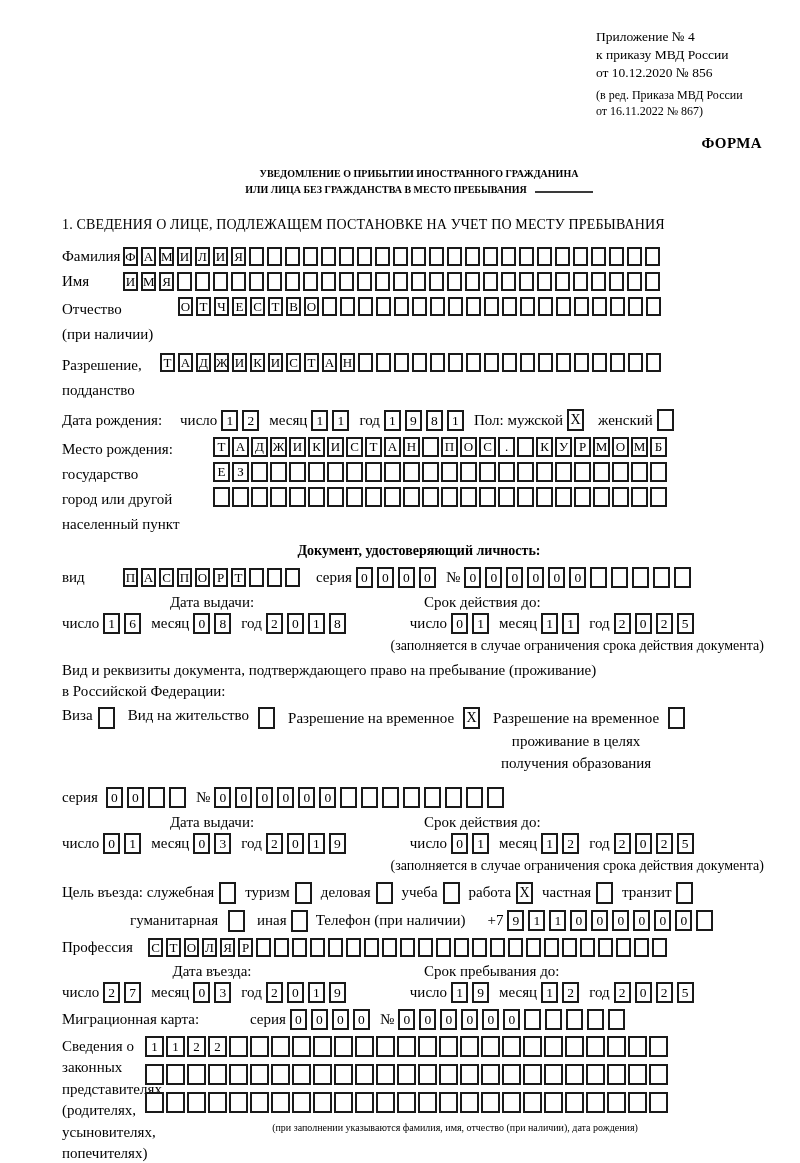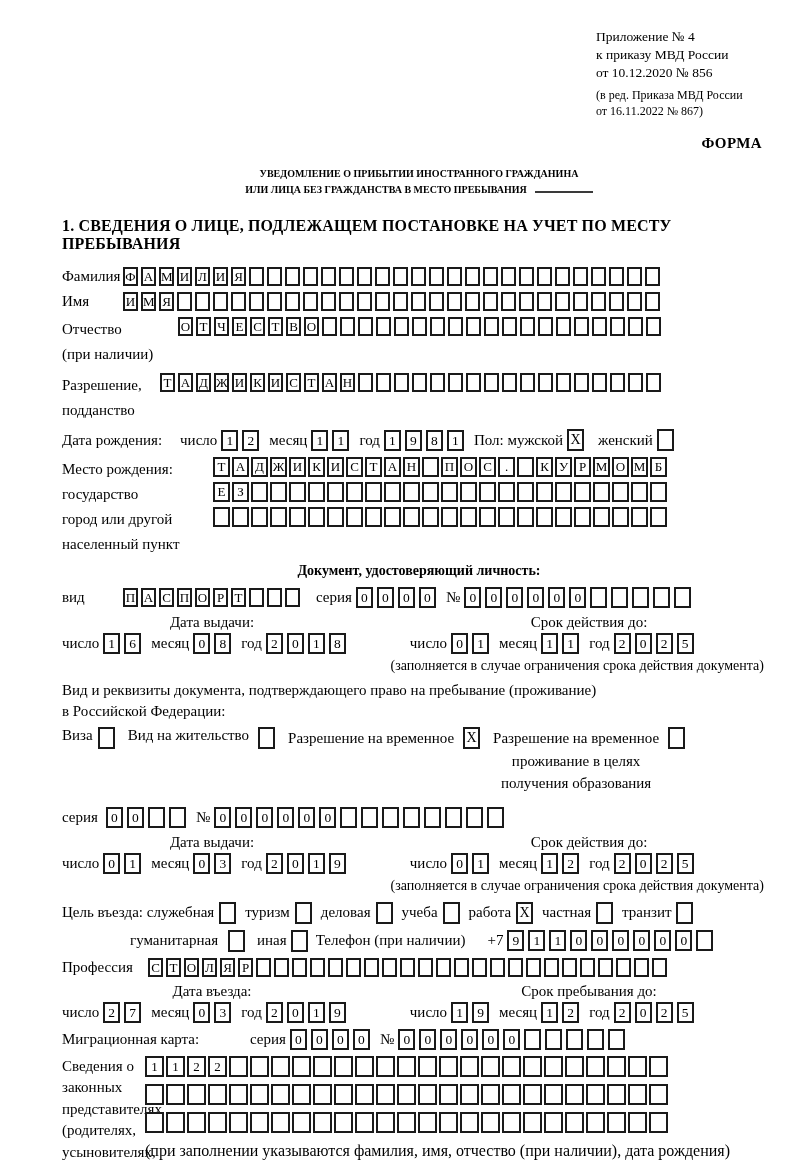--- a/index.html
+++ b/index.html
@@ -12,21 +12,21 @@
   .page { padding:28px 24px 0 62px; height:100%; }
 
   .appendix { margin-left:534px; font-size:13.5px; line-height:1.35; }
   .appendix .small { font-size:12px; }
   .appendix .gap { margin-top:4px; }
   .forma { text-align:right; padding-right:14px; font-weight:bold; margin-top:16px; letter-spacing:.4px; }
 
   .title { text-align:center; font-weight:bold; font-size:10px; line-height:1.55; margin-top:14px; }
   .t-underline { display:inline-block; width:58px; border-bottom:2px solid #3a3a3a; height:.9em; margin-left:8px; }
 
-  .sec1 { font-weight:bold; font-size:16px; margin-top:20px; margin-bottom:14px; letter-spacing:.15px; }
+  .sec1 { font-weight:normal; font-size:14px; margin-top:20px; margin-bottom:14px; letter-spacing:.15px; }
 
   .row { display:flex; align-items:center; margin-bottom:6px; }
   .align-top { align-items:flex-start; }
   .col { display:flex; flex-direction:column; }
 
   .cells { display:flex; gap:3px; flex:0 0 auto; }
   .cell {
     flex:0 0 auto; width:15px; height:19px; border:2px solid #1a1a1a;
     font-size:13px; line-height:15px; text-align:center; background:#fff;
   }
@@ -46,37 +46,37 @@
   .lab-col div { line-height:25px; }
 
   .mb5 { margin-bottom:5px; }
   .center-bold { text-align:center; font-weight:bold; font-size:14px; margin:4px 0 8px; }
 
   .dglab { margin:0 4px 0 10px; }
   .dglab.first { margin-left:0; }
 
   .hdr-row { margin-bottom:2px; }
   .dh1 { width:300px; text-align:center; }
-  .dh2 { width:330px; text-align:center; margin-left:62px; }
+  .dh2 { width:330px; margin-left:62px; }
   .note-row { display:flex; justify-content:flex-end; padding-right:12px; font-size:14px; margin-top:-2px; margin-bottom:8px; }
 
   .plain { margin-bottom:4px; }
 
   .opts { display:flex; align-items:flex-start; gap:13px; margin:7px 0 12px; }
   .opt  { display:flex; align-items:flex-start; gap:9px; }
   .opt .ctr { text-align:center; line-height:1.5; }
 
   .purpose-row { gap:0; }
   .purpose-row > span.txt { margin:0 5px 0 9px; }
   .purpose-row > span.txt.first { margin-left:0; }
 
   .indent68 { margin-left:68px; }
 
   .reps-lab div { line-height:21.5px; }
-  .reps-note { font-size:16px; margin-top:9px; width:620px; }
+  .reps-note { font-size:10px; margin-top:9px; text-align:center; width:620px; }
   .mb7 { margin-bottom:7px; }
 </style>
 </head>
 <body>
 
 <div class="page">
 
   <div class="appendix">
     <div>Приложение № 4</div>
     <div>к приказу МВД России</div>

